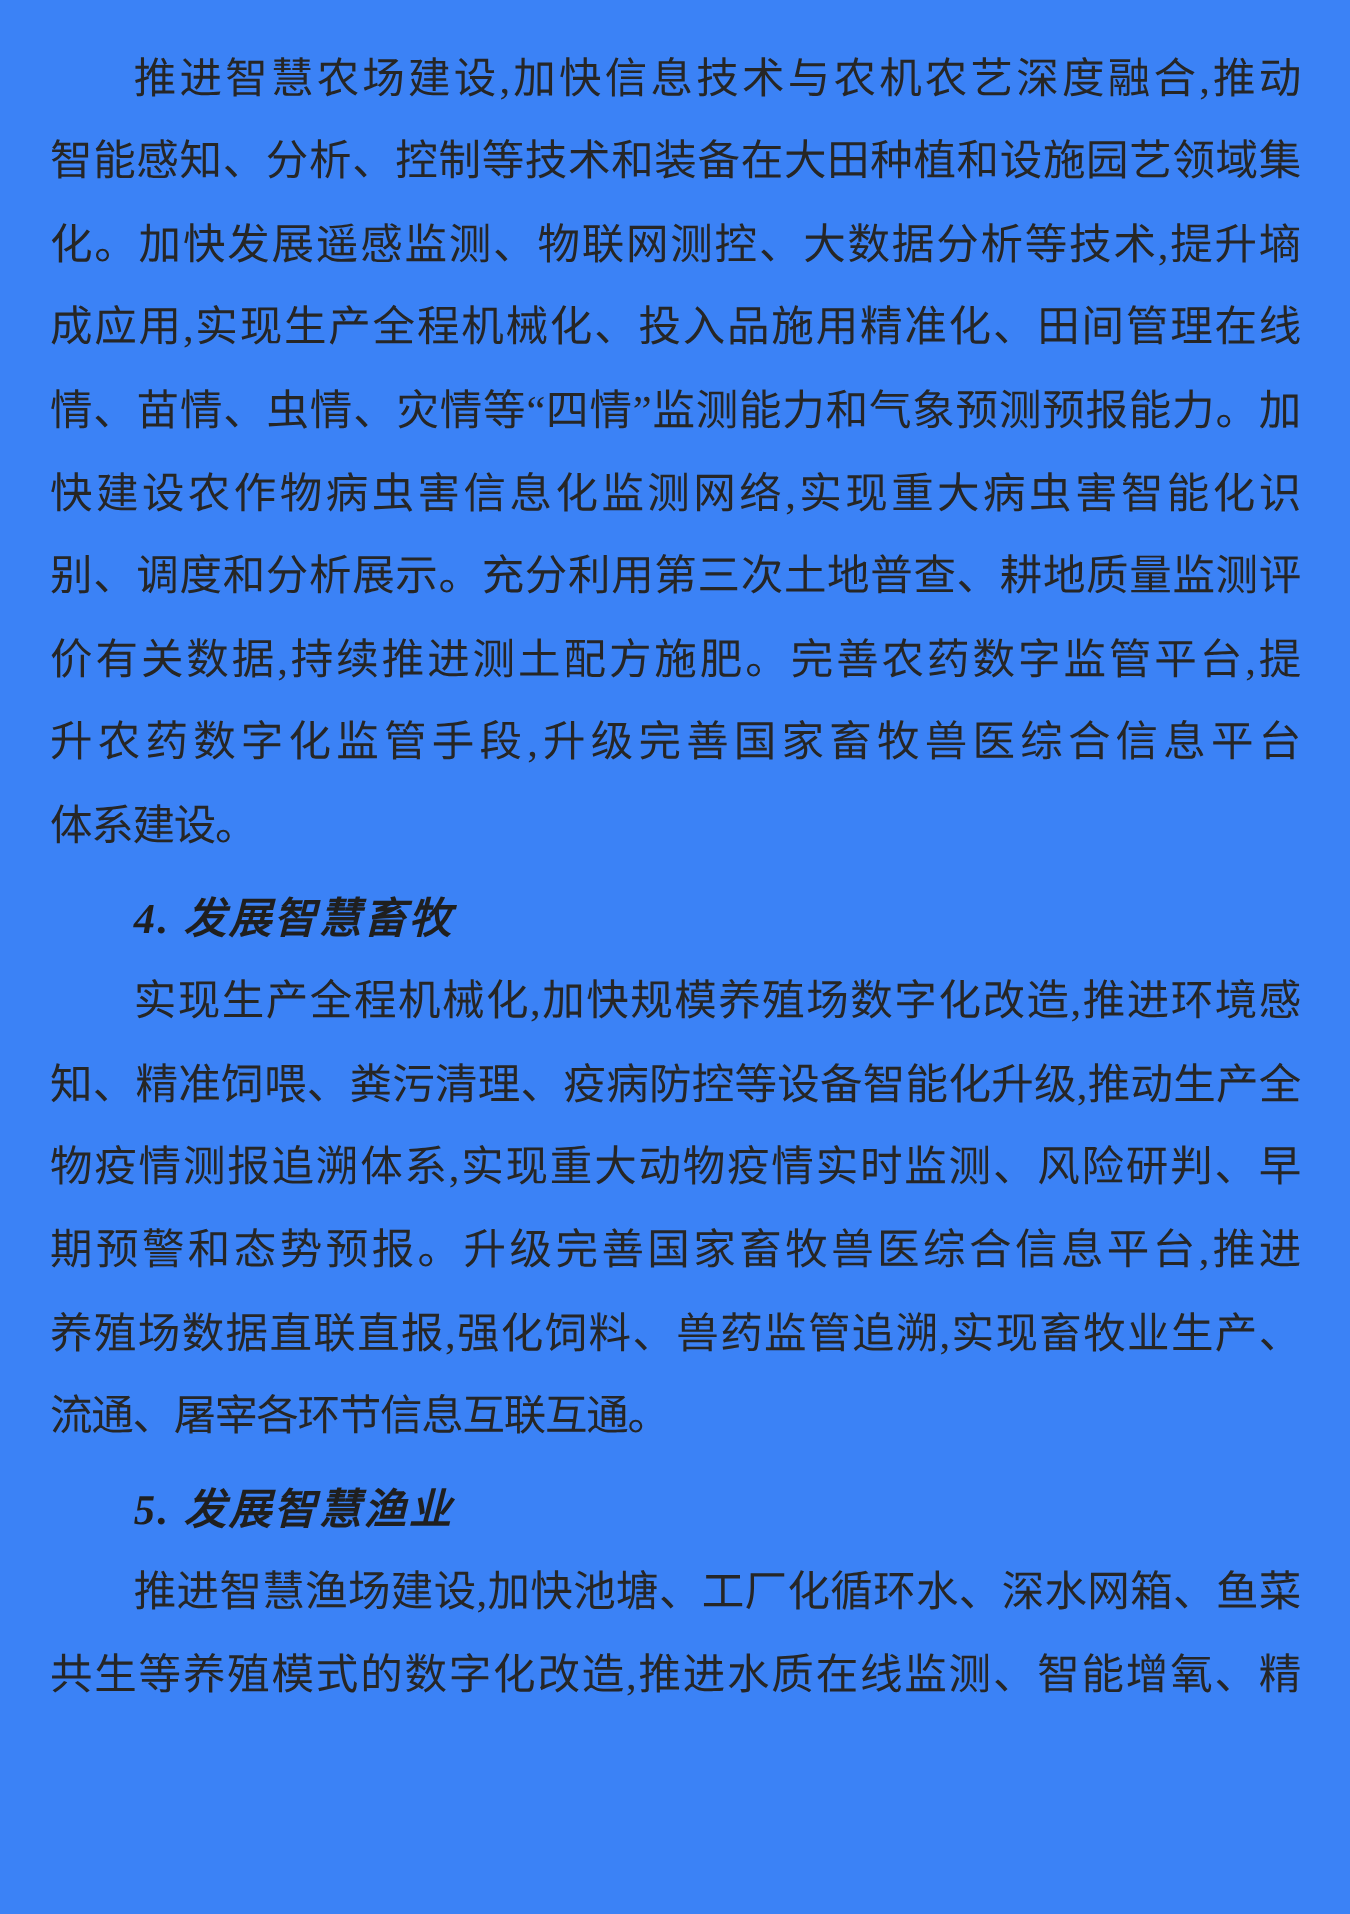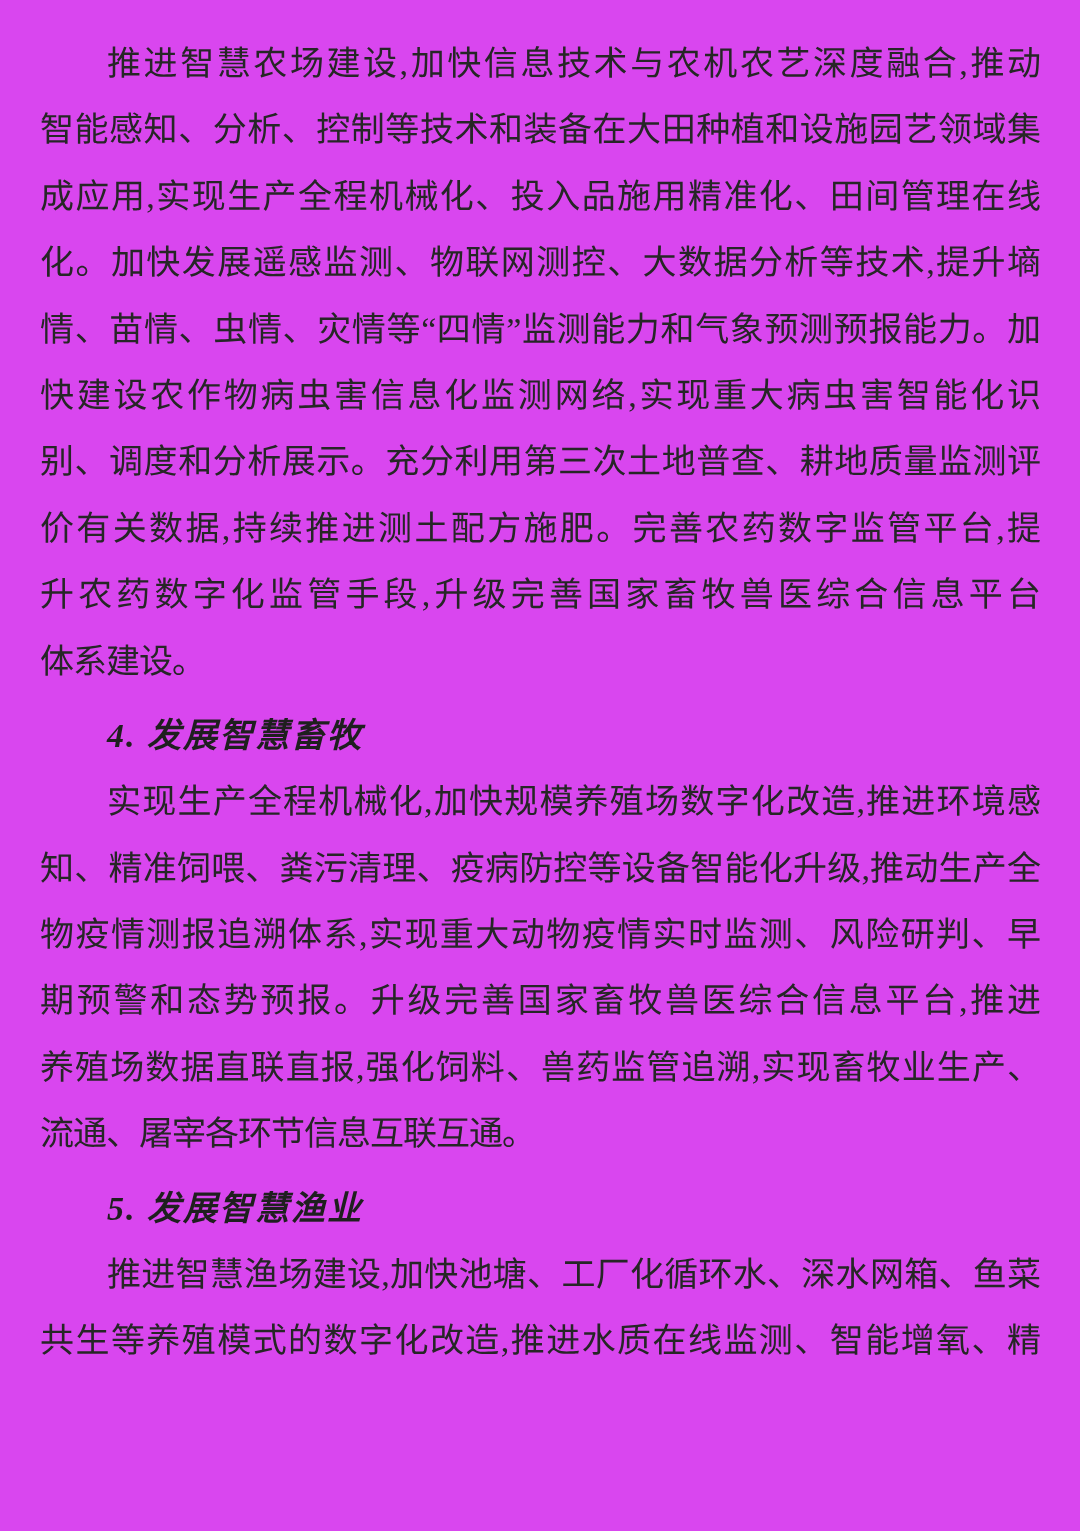--- a/index.html
+++ b/index.html
@@ -11,21 +11,21 @@
     width: 1080px;
     height: 1531px;
     overflow: hidden;
     font-family: "Liberation Serif", "DejaVu Serif", serif;
   }
   .page {
     box-sizing: border-box;
     width: 1080px;
     height: 1531px;
     padding: 31px 40px 0 40px;
-    background: #d946ef;
+    background: #3b82f6;
   }
   .tline {
     height: 66.4px;
     line-height: 66.4px;
     font-size: 34px;
     letter-spacing: -1px;
     color: #262626;
     text-align: justify;
     text-align-last: justify;
     text-justify: inter-character;
@@ -47,22 +47,22 @@
     color: #1f1f1f;
     font-style: italic;
   }
 </style>
 </head>
 <body>
 
 <div class="page">
   <div class="tline indent">推进智慧农场建设,加快信息技术与农机农艺深度融合,推动</div>
   <div class="tline">智能感知、分析、控制等技术和装备在大田种植和设施园艺领域集</div>
+  <div class="tline">化。加快发展遥感监测、物联网测控、大数据分析等技术,提升墒</div>
   <div class="tline">成应用,实现生产全程机械化、投入品施用精准化、田间管理在线</div>
-  <div class="tline">化。加快发展遥感监测、物联网测控、大数据分析等技术,提升墒</div>
   <div class="tline">情、苗情、虫情、灾情等“四情”监测能力和气象预测预报能力。加</div>
   <div class="tline">快建设农作物病虫害信息化监测网络,实现重大病虫害智能化识</div>
   <div class="tline">别、调度和分析展示。充分利用第三次土地普查、耕地质量监测评</div>
   <div class="tline">价有关数据,持续推进测土配方施肥。完善农药数字监管平台,提</div>
   <div class="tline">升农药数字化监管手段,升级完善国家畜牧兽医综合信息平台</div>
   <div class="tline endline">体系建设。</div>
   <div class="tline heading">4. 发展智慧畜牧</div>
   <div class="tline indent">实现生产全程机械化,加快规模养殖场数字化改造,推进环境感</div>
   <div class="tline">知、精准饲喂、粪污清理、疫病防控等设备智能化升级,推动生产全</div>
   <div class="tline">物疫情测报追溯体系,实现重大动物疫情实时监测、风险研判、早</div>

